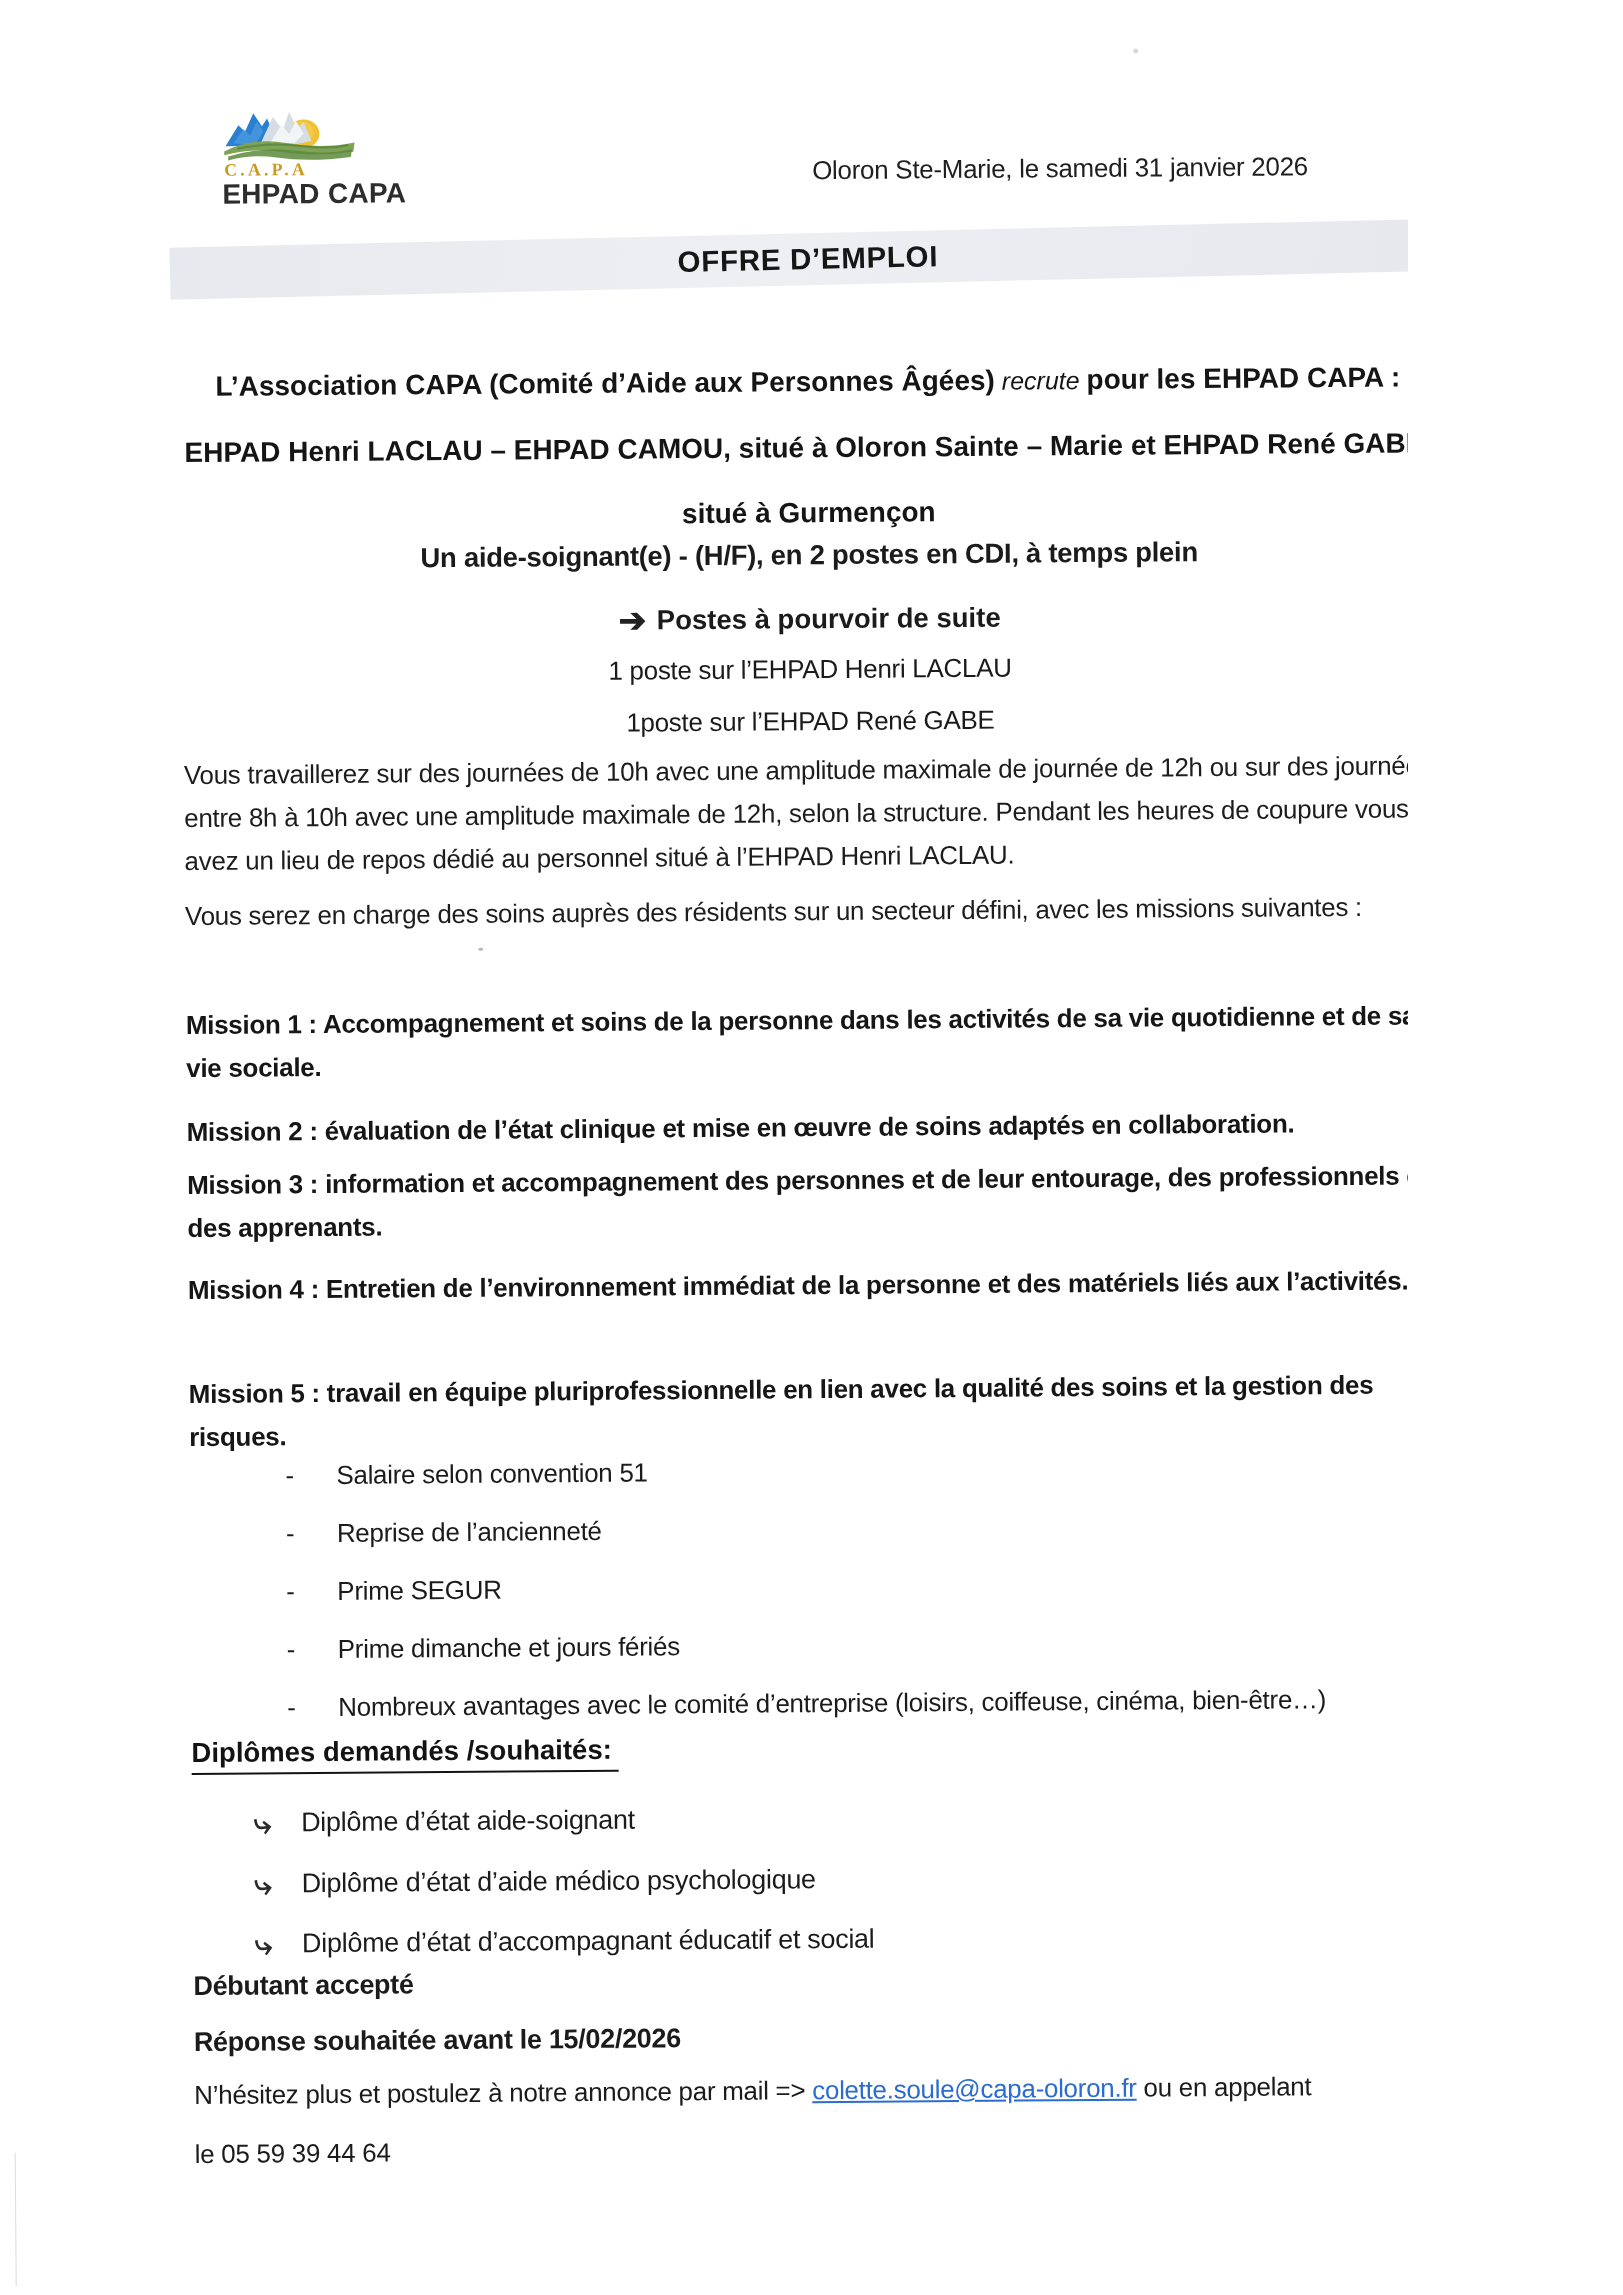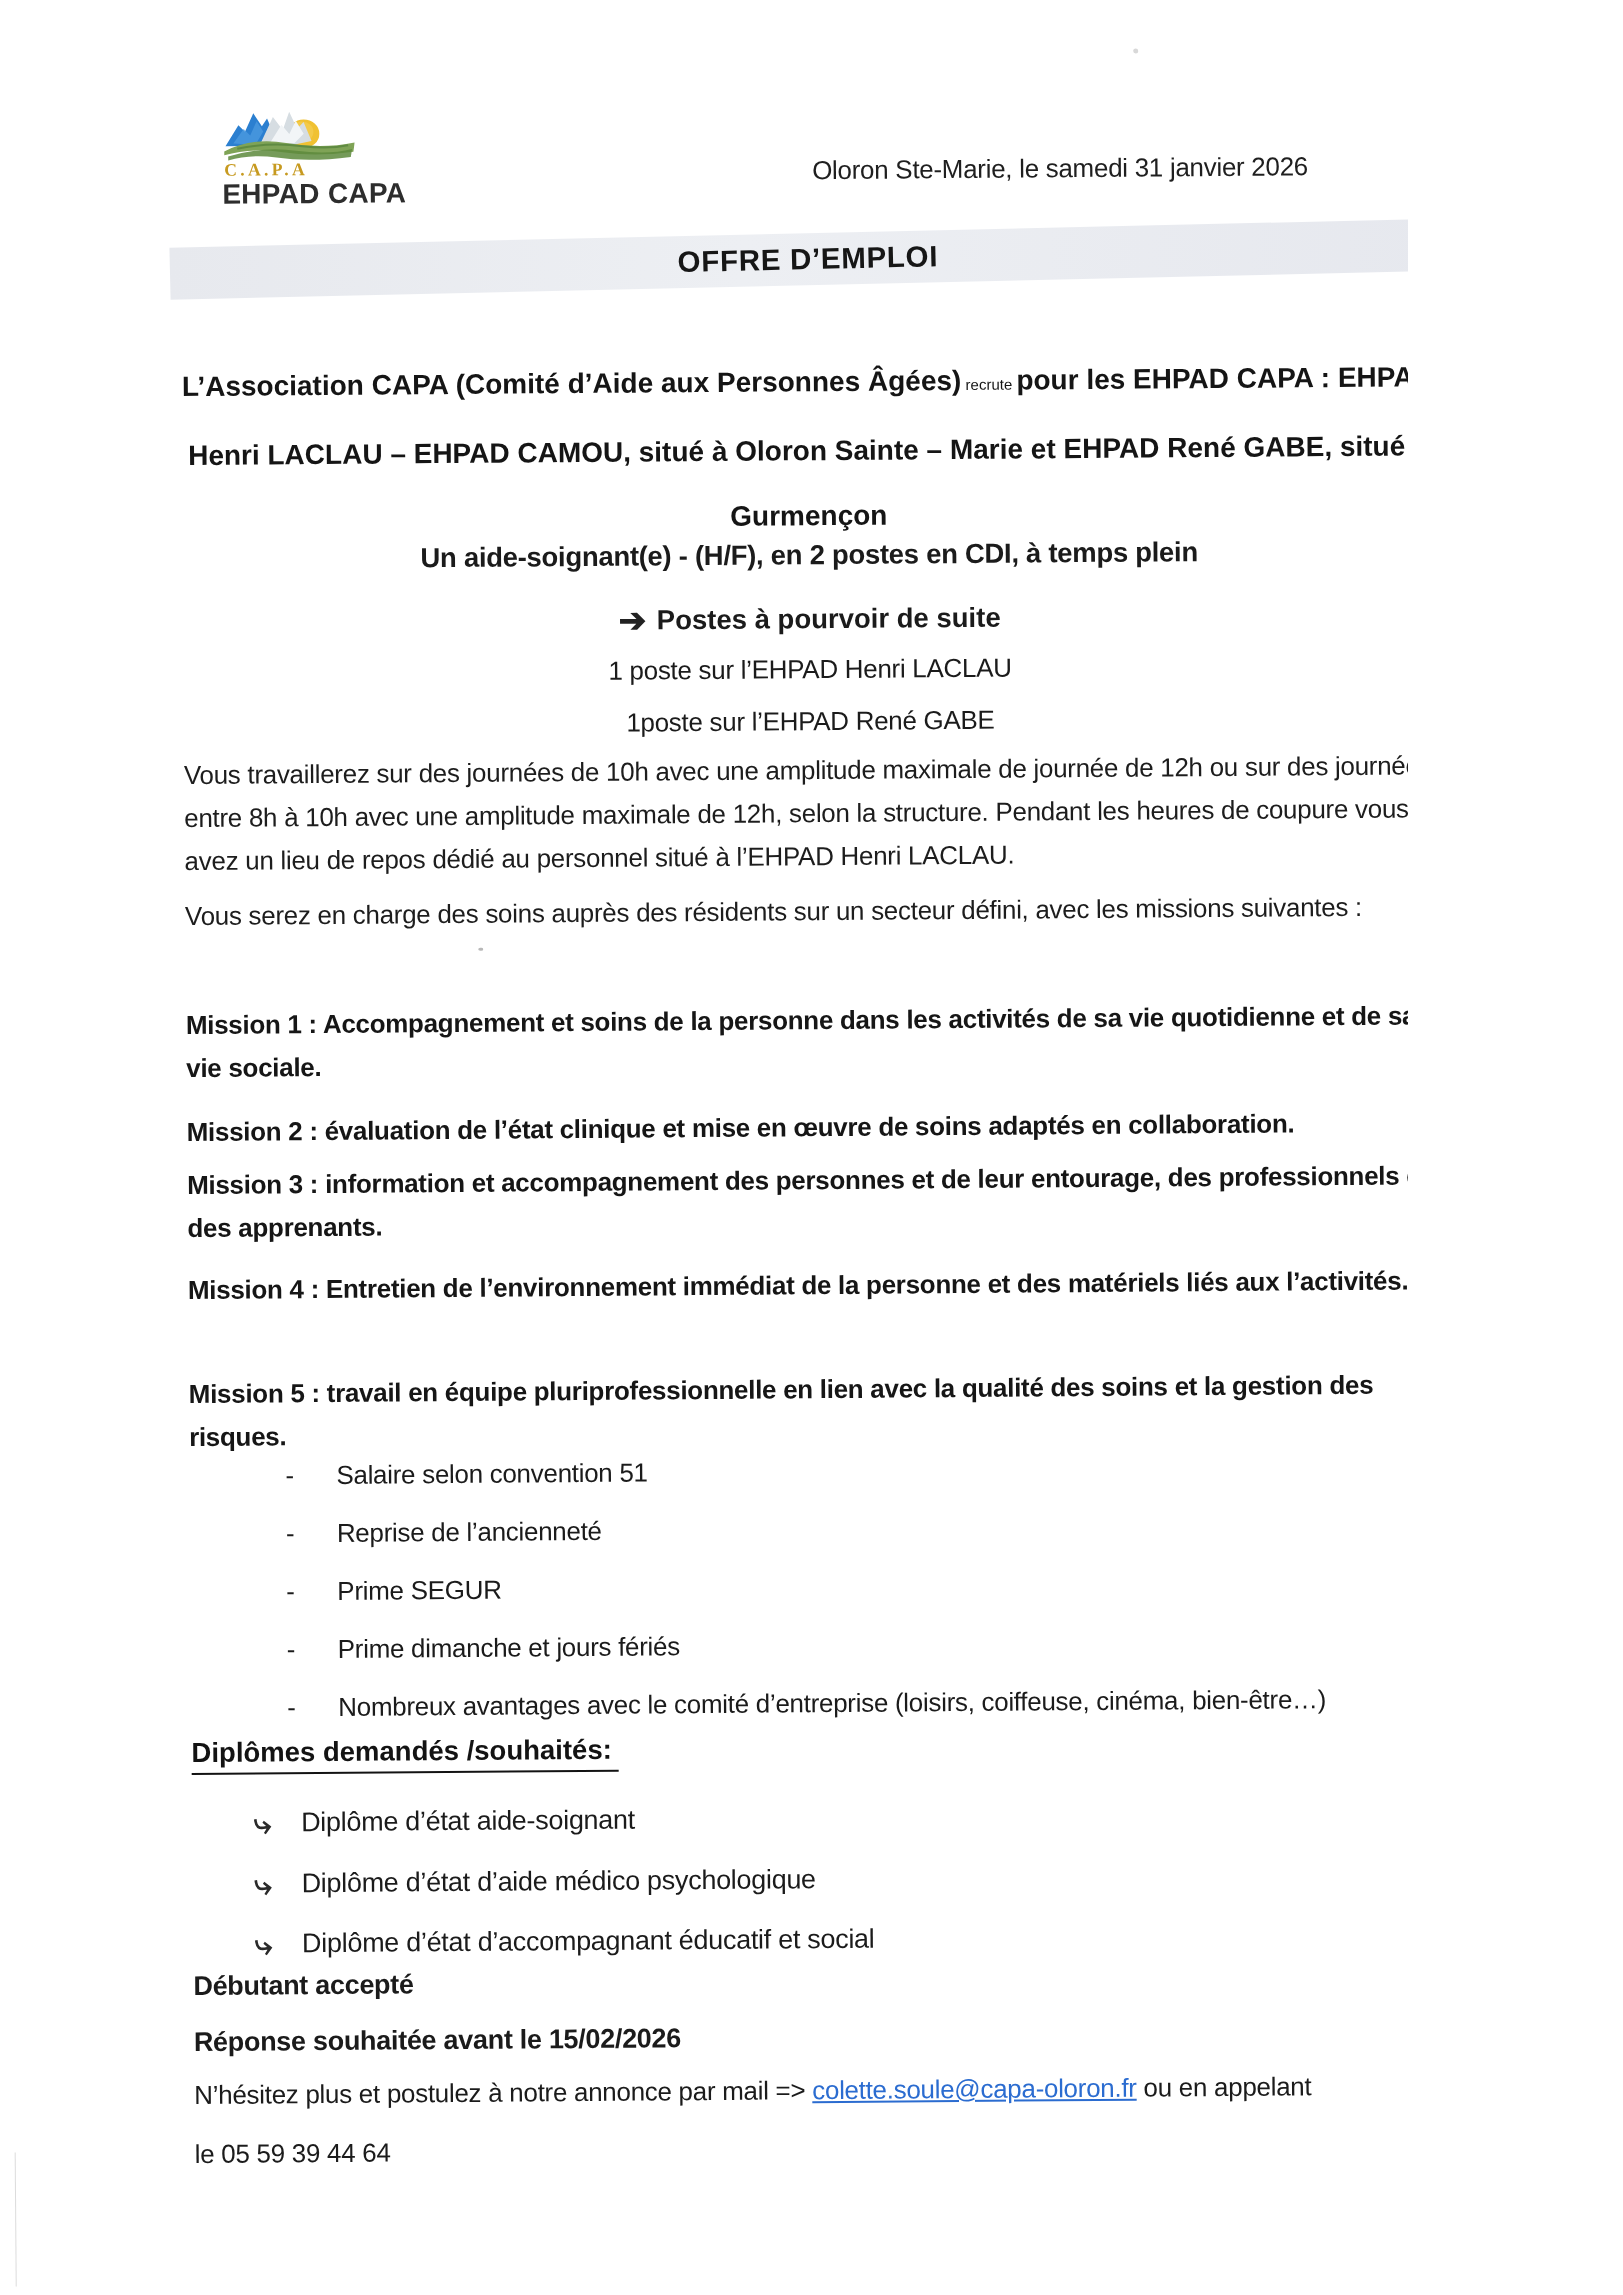--- a/index.html
+++ b/index.html
@@ -46,21 +46,21 @@
   .title-band .title-text{
     display:inline-block;line-height:52px;
     font-size:29.5px;font-weight:800;letter-spacing:0.7px;color:#161616;
   }
 
   
   .intro{
     left:177px;top:350px;width:1270px;
     text-align:center;font-size:28px;font-weight:bold;line-height:65px;color:#151515;
   }
-  .intro .recrute{font-size:15px;font-weight:normal;}
+  .intro .recrute{font-size:25px;font-weight:normal;font-style:italic;}
 
   .pos-title{left:177px;top:540px;width:1270px;text-align:center;font-size:27.5px;font-weight:bold;}
   .avail-line{left:177px;top:600px;width:1270px;text-align:center;font-size:27.5px;font-weight:bold;}
   .avail-line .arrow{font-size:33px;margin-right:10.5px;vertical-align:-2px;color:#222;}
   .post-line-1{left:177px;top:655px;width:1270px;text-align:center;font-size:26px;}
   .post-line-2{left:177px;top:707px;width:1270px;text-align:center;font-size:26px;}
 
   
   .para{left:185px;width:1263px;font-size:26px;line-height:43px;color:#1d1d1d;}
   .p1{top:750px;}

